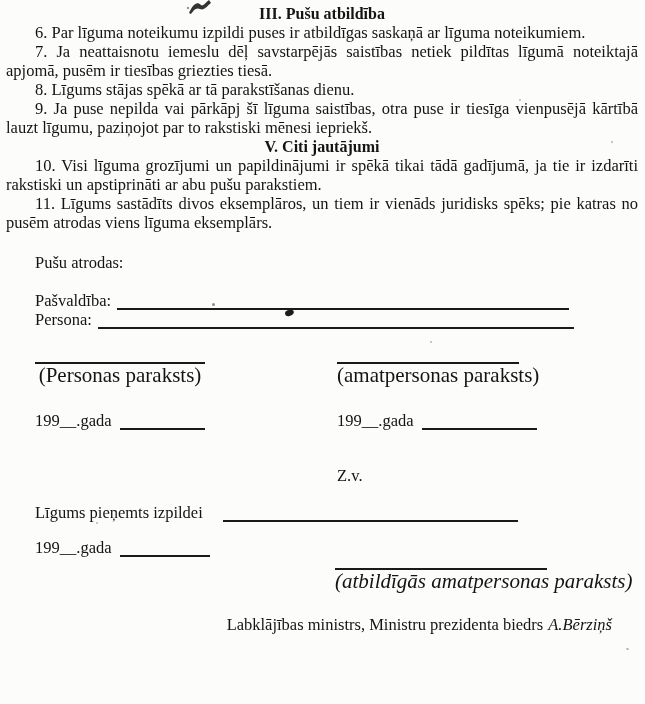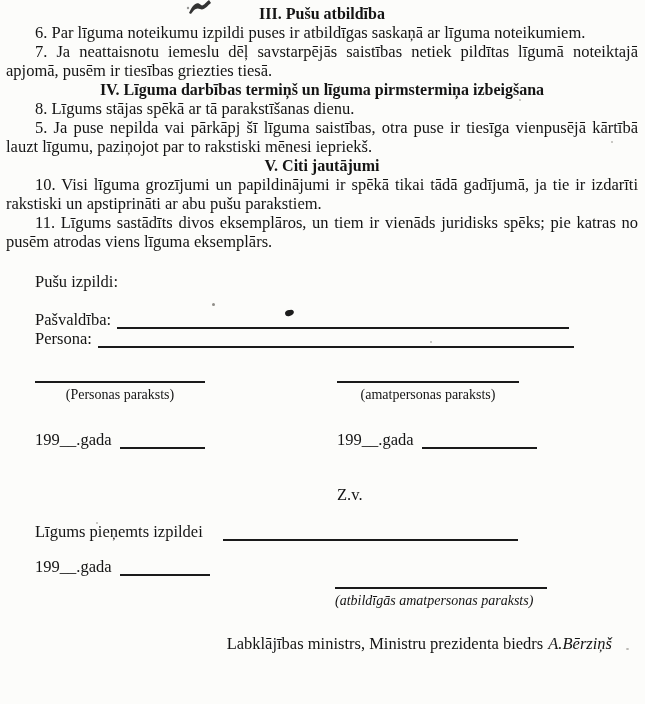--- a/index.html
+++ b/index.html
@@ -39,21 +39,21 @@
   .pasvaldiba-row { margin-top:19px; padding-left:29px; }
   .pasvaldiba-row .blank { flex:1; margin-left:6px; margin-right:69px; }
 
   .two-col { display:flex; }
   .cell-left { width:331px; box-sizing:border-box; padding-left:29px; flex:none; }
   .cell-right { flex:1; }
   .sig-row { margin-top:31px; }
   .sig-block-left { width:170px; }
   .sig-block-right { width:182px; }
   .sig-line { display:block; border-bottom:2px solid #1a1a1a; height:2px; }
-  .sig-caption { text-align:center; white-space:nowrap; font-size:14px; padding-top:2px; }
+  .sig-caption { text-align:center; white-space:nowrap; font-size:21px; padding-top:2px; }
   .date-row { margin-top:26px; }
   .date-blank-left { width:85px; margin-left:8px; }
   .date-blank-right { width:115px; margin-left:8px; }
   .zv-row { margin-top:36px; }
   .izpildei-row { margin-top:18px; padding-left:29px;gap:12px; }
   .izpildei-row .blank { flex:1; margin-left:8px; margin-right:120px; }
   .izpildei-caption { margin-left:225px; width:290px; text-align:center; white-space:nowrap; }
   .date-bottom-row { margin-top:16px; padding-left:29px; }
   .date-blank-bottom { width:90px; margin-left:8px; }
   .resp-sig-block { margin-top:9px; margin-left:329px; width:265px; }
@@ -92,29 +92,28 @@
   <div class="speck s2"></div>
   <div class="speck s3"></div>
   <div class="speck s4"></div>
   <div class="speck s5"></div>
   <div class="speck s6"></div>
 
   <h2 class="sec">III. Pušu atbildība</h2>
   <p class="body">6. Par līguma noteikumu izpildi puses ir atbildīgas saskaņā ar līguma noteikumiem.</p>
   <p class="body">7. Ja neattaisnotu iemeslu dēļ savstarpējās saistības netiek pildītas līgumā noteiktajā apjomā, pusēm ir tiesības griezties tiesā.</p>
 
-  <h2 class="sec mt-sec">IV. Līguma darbības termiņš un līguma pirmstermiņa izbeigšana</h2>
   <p class="body">8. Līgums stājas spēkā ar tā parakstīšanas dienu.</p>
-  <p class="body">5. Ja puse nepilda vai pārkāpj šī līguma saistības, otra puse ir tiesīga vienpusējā kārtībā lauzt līgumu, paziņojot par to rakstiski mēnesi iepriekš.</p>
+  <p class="body">9. Ja puse nepilda vai pārkāpj šī līguma saistības, otra puse ir tiesīga vienpusējā kārtībā lauzt līgumu, paziņojot par to rakstiski mēnesi iepriekš.</p>
 
   <h2 class="sec mt-sec2">V. Citi jautājumi</h2>
   <p class="body">10. Visi līguma grozījumi un papildinājumi ir spēkā tikai tādā gadījumā, ja tie ir izdarīti rakstiski un apstiprināti ar abu pušu parakstiem.</p>
   <p class="body">11. Līgums sastādīts divos eksemplāros, un tiem ir vienāds juridisks spēks; pie katras no pusēm atrodas viens līguma eksemplārs.</p>
 
-  <div class="addr-head">Pušu izpildi:</div>
+  <div class="addr-head">Pušu atrodas:</div>
 
   <div class="row pasvaldiba-row">
     <span class="form-label">Pašvaldība:</span>
     <span class="blank"></span>
   </div>
 
   <div class="row persona-row">
     <span class="form-label">Persona:</span>
     <span class="blank"></span>
   </div>

